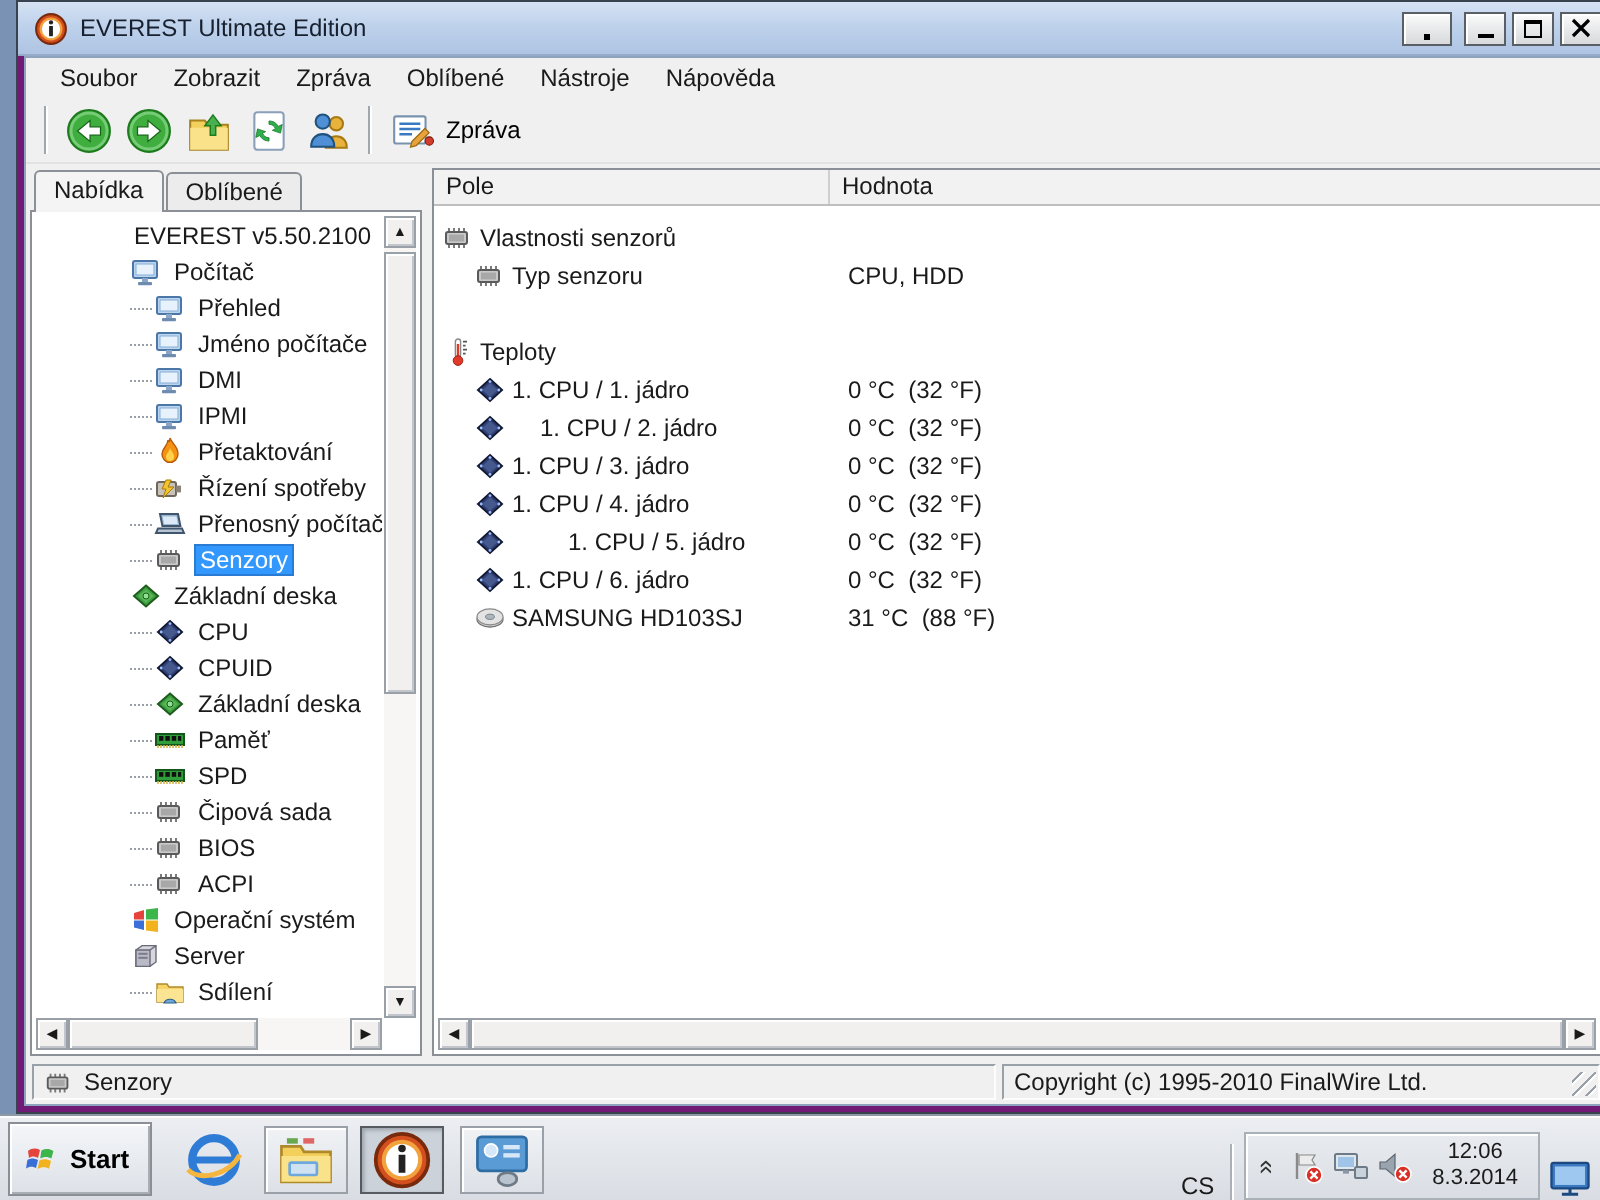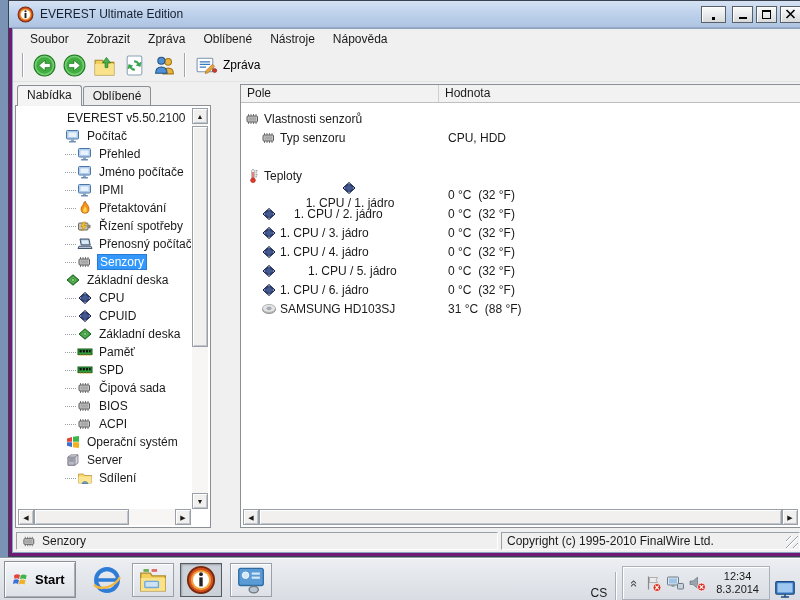--- a/index.html
+++ b/index.html
@@ -61,21 +61,21 @@
   .vscroll .sb-thumb { position:absolute; left:0; width:16px; top:18px; height:55%; }
   .hscroll { position:absolute; left:2px; right:2px; bottom:2px; height:16px; background:#f7f6f5; }
   .hscroll .sb-btn { position:absolute; top:0; width:16px; height:16px; }
   .hscroll .left { left:0; } .hscroll .right { right:0; }
   .hscroll .sb-thumb { position:absolute; top:0; height:16px; }
 
   .splitter { width:5px; cursor:ew-resize; }
 
   
   .right-pane { flex:1; display:flex; flex-direction:column; min-width:0; }
-  .list-box { flex:1; background:#fff; border:1px solid #8b9097; position:relative; display:flex; flex-direction:column; min-height:0;margin-left:24px; }
+  .list-box { flex:1; background:#fff; border:1px solid #8b9097; position:relative; display:flex; flex-direction:column; min-height:0; }
   .list-header { height:18px; display:flex; background:#f2f2f2; border-bottom:1px solid #bfbfbf; flex:none; }
   .lh-cell { padding:1px 6px; cursor:default; }
   .lh-1 { width:198px; border-right:1px solid #cfcfcf; }
   .lh-2 { flex:1; }
   .list-rows { flex:1; padding-top:6px; overflow:hidden; }
   .row { height:19px; display:flex; align-items:center; }
   .row .f { width:198px; flex:none; display:flex; align-items:center; padding-left:4px; white-space:nowrap; overflow:hidden; }
   .row .f .ic { width:16px; height:16px; margin-right:3px; flex:none; }
   .row .v { padding-left:9px; white-space:pre; }
   .row.blank { }
@@ -276,20 +276,32 @@
               <div class="tree-item">
                 <span class="connector" style="margin-left: 0px;"></span>
                 <span class="ic">
                   <svg viewBox="0 0 16 16">
                     <rect x="1.5" y="2.5" width="12" height="8.5" rx="1" fill="#bcd6f0" stroke="#4a76a8"></rect>
                     <rect x="3" y="4" width="9" height="5.5" fill="#e8f2fc" stroke="#86aed6" stroke-width=".5"></rect>
                     <rect x="6" y="11" width="3" height="2" fill="#8aa6c8"></rect>
                     <rect x="4" y="13" width="7" height="1.6" rx=".5" fill="#6f8cb0"></rect>
                   </svg>
                 </span>
+                <span class="tree-label">DMI</span>
+              </div>
+              <div class="tree-item">
+                <span class="connector" style="margin-left: 0px;"></span>
+                <span class="ic">
+                  <svg viewBox="0 0 16 16">
+                    <rect x="1.5" y="2.5" width="12" height="8.5" rx="1" fill="#bcd6f0" stroke="#4a76a8"></rect>
+                    <rect x="3" y="4" width="9" height="5.5" fill="#e8f2fc" stroke="#86aed6" stroke-width=".5"></rect>
+                    <rect x="6" y="11" width="3" height="2" fill="#8aa6c8"></rect>
+                    <rect x="4" y="13" width="7" height="1.6" rx=".5" fill="#6f8cb0"></rect>
+                  </svg>
+                </span>
                 <span class="tree-label">IPMI</span>
               </div>
               <div class="tree-item">
                 <span class="connector" style="margin-left: 0px;"></span>
                 <span class="ic">
                   <svg viewBox="0 0 16 16">
                     <path d="M8 1c1 3 4 4 4 8a4 4.2 0 0 1-8 0C4 6 7 5 7 2c.4 1.4 1 .6 1-1z" fill="#f59214" stroke="#b55a08" stroke-width=".7"></path>
                     <path d="M8 6c.6 1.8 2 2.4 2 4.3A2 2.1 0 0 1 6 10.5C6 8.8 7.6 8 8 6z" fill="#ffd24a"></path>
                   </svg>
                 </span>
@@ -546,21 +558,21 @@
                       <g stroke="#555" stroke-width=".8">
                         <path d="M10.5 2.8h2M10.5 4.8h1.3M10.5 6.8h2M10.5 8.8h1.3"></path>
                       </g>
                     </svg>
                   </span>
                   <span>Teploty</span>
                 </div>
                 <div class="v"></div>
               </div>
               <div class="row">
-                <div class="f" style="padding-left: 20px; flex-direction: column;">
+                <div class="f" style="padding-left: 20px;">
                   <span class="ic">
                     <svg viewBox="0 0 16 16">
                       <path d="M8 2.5 14 8 8 13.5 2 8z" fill="#2e3f74" stroke="#121a33"></path>
                       <path d="M8 4.5 11.8 8 8 11.5 4.2 8z" fill="#46598f"></path>
                       <circle cx="8" cy="3.8" r=".7" fill="#9fc0ff"></circle>
                       <circle cx="12.4" cy="8" r=".7" fill="#9fc0ff"></circle>
                       <circle cx="8" cy="12.2" r=".7" fill="#9fc0ff"></circle>
                       <circle cx="3.6" cy="8" r=".7" fill="#9fc0ff"></circle>
                     </svg>
                   </span>
@@ -771,21 +783,21 @@
           </svg>
         </span>
       <span class="ic tray-ic">
           <svg viewBox="0 0 19 19">
             <path d="M2 7h3l4.5-3.8v11L5 10.5H2z" fill="#9aa4ae" stroke="#5a646e" stroke-width=".6"></path>
             <circle cx="13.5" cy="13" r="4" fill="#d93025" stroke="#fff" stroke-width=".8"></circle>
             <path d="M11.7 11.2l3.6 3.6M15.3 11.2l-3.6 3.6" stroke="#fff" stroke-width="1.2"></path>
           </svg>
         </span>
       <div class="clock">
-        <div>12:34</div>
+        <div>12:06</div>
         <div>8.3.2014</div>
       </div>
     </div>
     <span class="ic show-desktop">
         <svg viewBox="0 0 19 19">
           <rect x="1.5" y="3" width="16" height="11" rx="1" fill="#3a78c2" stroke="#1c4a80"></rect>
           <rect x="3" y="4.5" width="13" height="8" fill="#9fc8f0"></rect>
           <path d="M9.5 14v2M6 16.5h7" stroke="#1c4a80" stroke-width="1.3"></path>
         </svg>
       </span>

